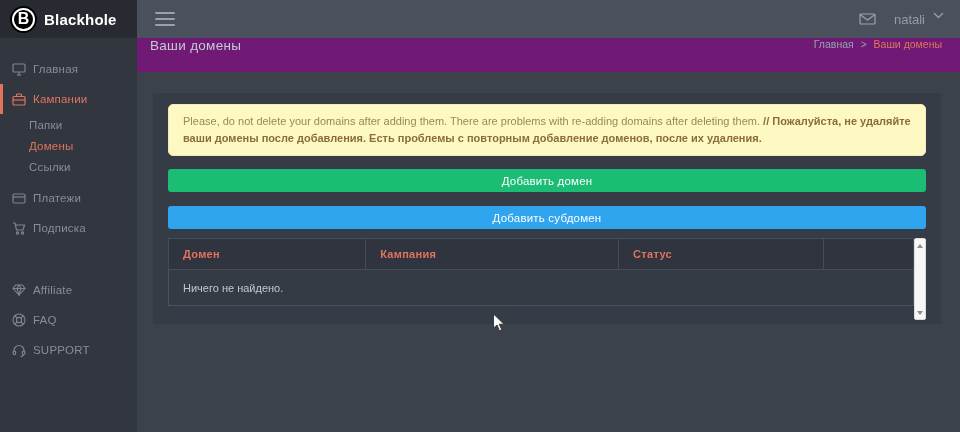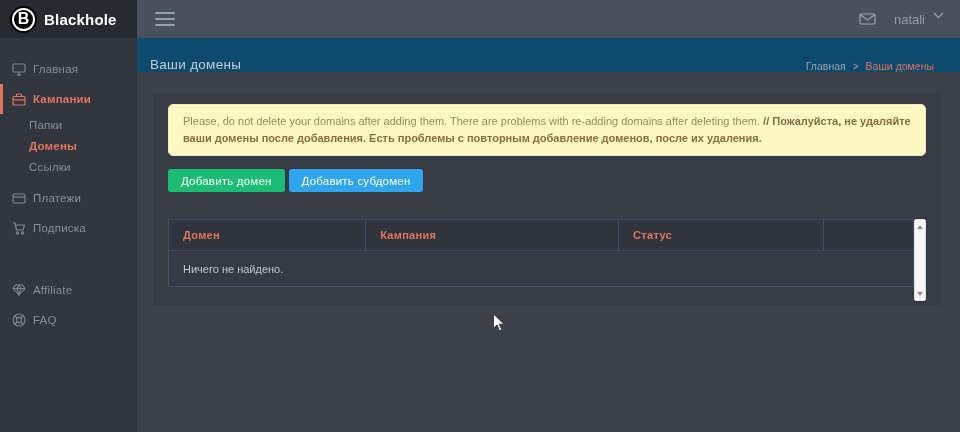--- a/index.html
+++ b/index.html
@@ -24,54 +24,54 @@
   .logo-mark span { position:relative; z-index:2; color:#fff; font-weight:bold; font-size:16px; line-height:1; }
   .logo-text { color:#fff; font-weight:bold; font-size:15px; margin-left:7px; letter-spacing:.2px; }
 
   .nav { padding-top:16px; display:flex; flex-direction:column; }
   .nav-item {
     height:30px; display:flex; align-items:center; gap:7px;
     padding-left:8px; border-left:3px solid transparent;
     color:#868e9a; font-size:11.5px; cursor:pointer; letter-spacing:.2px;
   }
   .nav-item .nav-icon { width:15px; height:15px; display:flex; align-items:center; justify-content:center; color:#7d8592; }
-  .nav-item.active { color:#e0745c; border-left-color:#e0745c;font-weight:bold; }
+  .nav-item.active { color:#e0745c; border-left-color:#e0745c; }
   .nav-item.active .nav-icon { color:#e0745c; }
   .nav-item.sub { height:21px; padding-left:26px; }
   .nav-item.sub.active { border-left-color:transparent; color:#e0745c; }
   .nav-item.mt6 { margin-top:6px; }
   .nav-item.group-start { margin-top:32px; }
 
   
   .main { flex:1; display:flex; flex-direction:column; min-width:0; }
   .topbar { height:38px; background:#4a515c; display:flex; align-items:center; padding:0 10px; }
   .hamburger { width:20px; display:flex; flex-direction:column; gap:4px; background:none; border:none; cursor:pointer; margin-left:8px; }
   .hamburger i { display:block; height:2px; background:#98a1ae; border-radius:1px; }
   .topbar-right { margin-left:auto; display:flex; align-items:center; gap:18px; padding-right:6px; }
   .mail { display:flex; color:#9aa3b1; cursor:pointer; }
   .user { display:flex; align-items:flex-start; gap:8px; color:#939daa; font-size:13px; cursor:pointer; }
 
-  .titlebar { height:34px; background:#0c4a6e; display:flex; align-items:flex-end; padding:0 26px 0 13px; }
+  .titlebar { height:34px; background:#701a75; display:flex; align-items:flex-start; padding:0 18px 0 13px; }
   .page-title { color:#c6cad2; font-size:13.5px; font-weight:normal; letter-spacing:.3px; }
   .breadcrumb { margin-left:auto; display:flex; align-items:center; gap:7px; font-size:10.5px; }
   .bc-home { color:#99a2b0; text-decoration:none; cursor:pointer; }
   .bc-sep { color:#99a2b0; font-size:10px; }
   .bc-current { color:#e0745c; }
 
   .content { flex:1; background:#3c424c; padding:21px 19px 0 16px; }
   .card { background:#363c46; padding:11px 15px 4px 15px; min-height:192px; }
 
   .alert {
     background:#fef9c3; border:1px solid #f5eab4; border-radius:5px;
     padding:8px 14px; font-size:11px; line-height:1.55; color:#9a8a50;
     margin-bottom:13px;
   }
   .alert b { color:#8a6d3b; }
 
-  .actions { display:flex; gap:4px; margin-bottom:27px; }
+  .actions { display:flex; gap:14px; margin-bottom:9px;flex-direction:column; }
   .btn {
     height:23px; border:none; border-radius:3px; color:#fff;
     font-family:"Liberation Sans", sans-serif; font-size:11.5px;
     padding:0 13px; cursor:pointer; letter-spacing:.2px;
   }
   .btn.green { background:#1bbc74; }
   .btn.blue  { background:#2fa4ef; }
 
   .table-wrap { display:flex; align-items:flex-start;justify-content:center; }
   .table { flex:1; min-width:0; }
@@ -188,20 +188,31 @@
               <circle cx="7" cy="7" r="2.6"></circle>
             <line x1="3" y1="3" x2="5.2" y2="5.2"></line>
               <line x1="11" y1="3" x2="8.8" y2="5.2"></line>
             <line x1="3" y1="11" x2="5.2" y2="8.8"></line>
               <line x1="11" y1="11" x2="8.8" y2="8.8"></line>
           </svg>
         </span>
         <span class="nav-label">FAQ</span>
       </div>
 
+      <div class="nav-item">
+        <span class="nav-icon">
+          <svg width="14" height="13" viewBox="0 0 14 13" fill="none" stroke="currentColor" stroke-width="1.2">
+            <path d="M2 8 V6.5 a5 5 0 0 1 10 0 V8"></path>
+            <rect x="1.2" y="7" width="2.4" height="3.5" rx="1"></rect>
+            <rect x="10.4" y="7" width="2.4" height="3.5" rx="1"></rect>
+            <path d="M11.6 10.5 a3 3 0 0 1-3 2"></path>
+          </svg>
+        </span>
+        <span class="nav-label">SUPPORT</span>
+      </div>
 
     </nav>
   </aside>
 
   <div class="main">
 
     <header class="topbar">
       <button class="hamburger">
           <i></i>
           <i></i>

